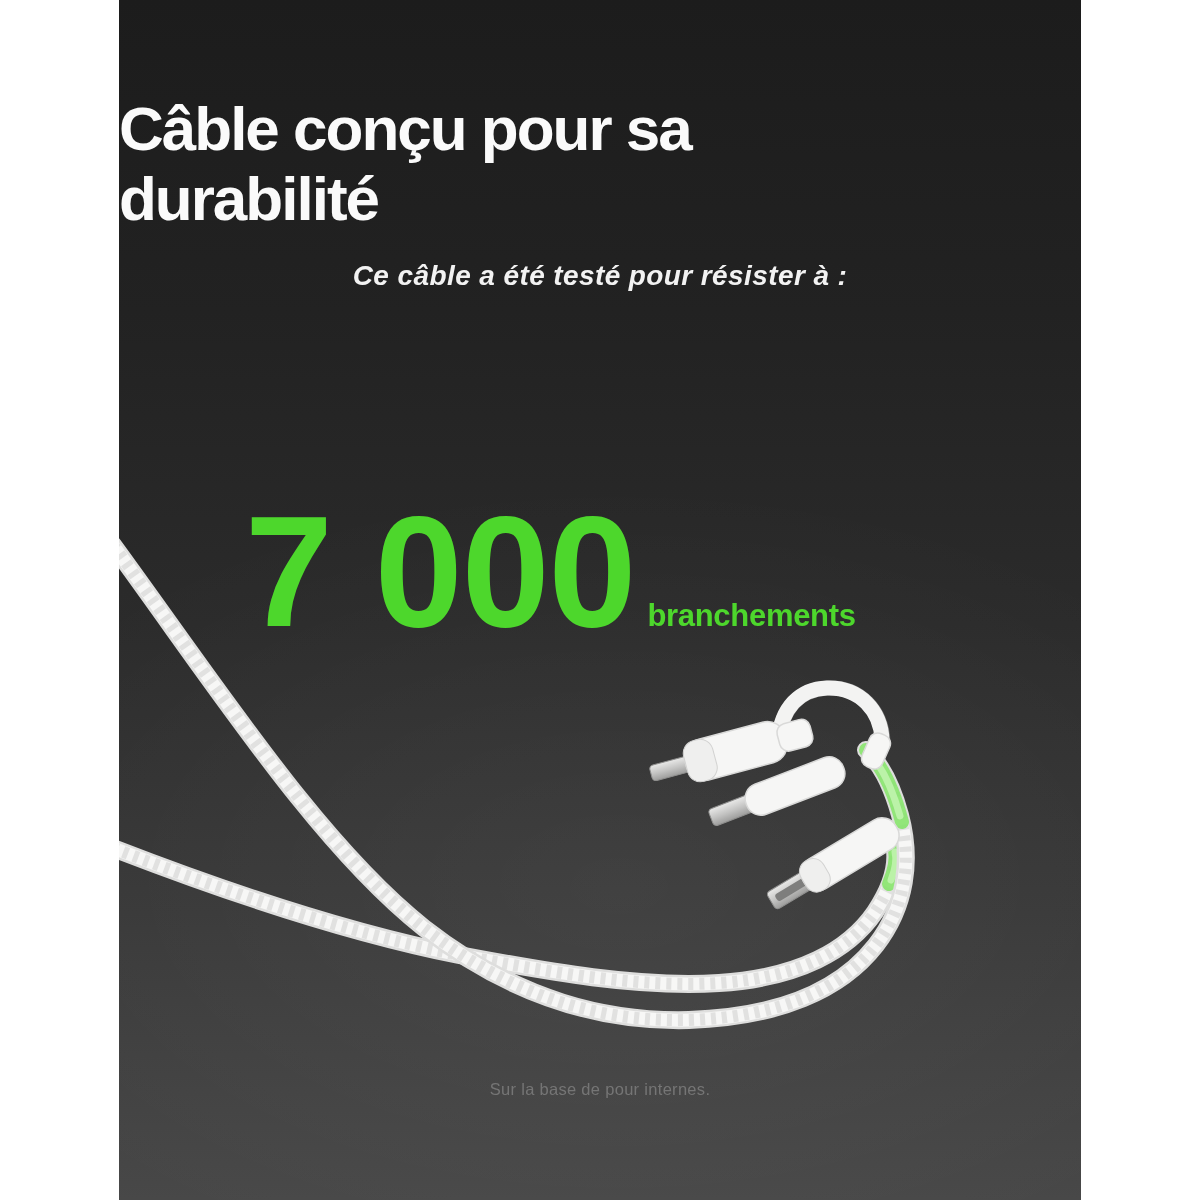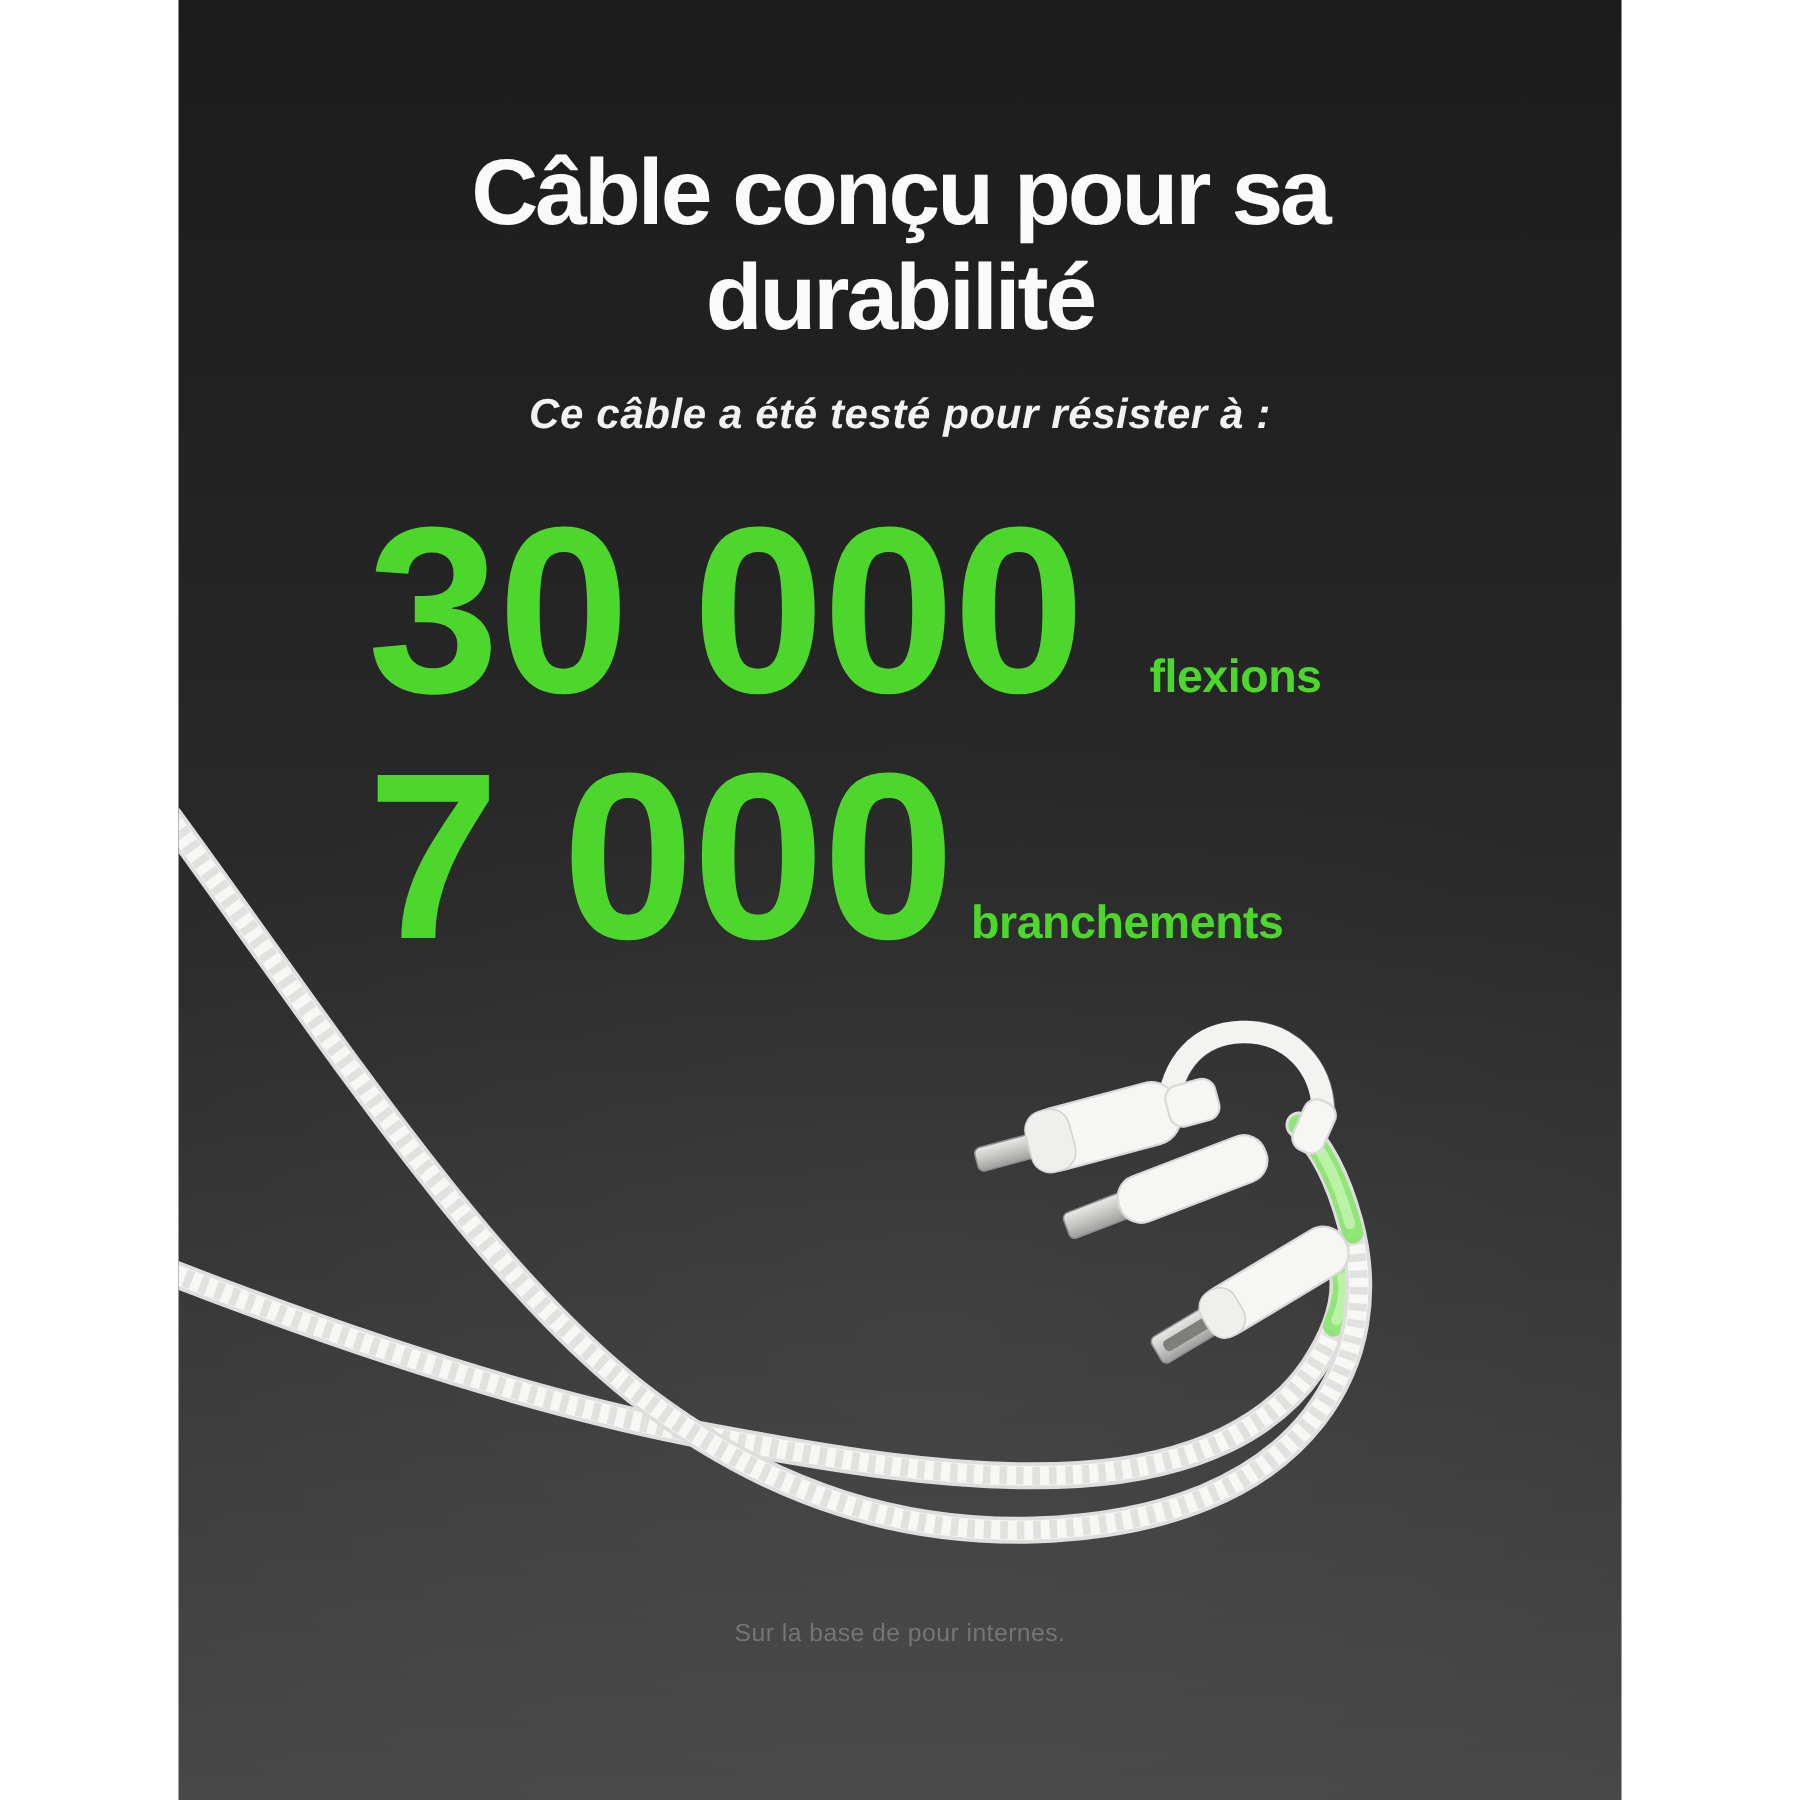--- a/index.html
+++ b/index.html
@@ -14,21 +14,21 @@
   .side-margin.right{right:0;width:119px;}
   .panel{
     position:absolute;left:119px;top:0;width:962px;height:1200px;
     background:
       radial-gradient(ellipse 120% 55% at 52% 74%, rgba(255,255,255,0.05), rgba(255,255,255,0) 62%),
       linear-gradient(180deg,#1c1c1c 0%,#222222 26%,#2b2b2b 52%,#383838 76%,#484848 100%);
     overflow:hidden;
   }
   .headline{
     position:absolute;top:94px;left:0;width:100%;
-    text-align:center;color:#fafafa;font-weight:700;
+    color:#fafafa;font-weight:700;
     font-size:62px;line-height:1.13;letter-spacing:-2px;
   }
   .subtitle{
     position:absolute;top:260px;left:0;width:100%;
     text-align:center;color:#f2f2f2;font-weight:600;
     font-size:28px;letter-spacing:0.4px;font-style:italic;
   }
   .stat-row{
     position:absolute;left:126px;white-space:nowrap;
   }
@@ -136,23 +136,20 @@
       </g>
     </svg>
 
     <div class="headline">
       <div>Câble conçu pour sa</div>
       <div>durabilité</div>
     </div>
 
     <div class="subtitle">Ce câble a été testé pour résister à :</div>
 
-    <div class="stat-row row1">
-      <span class="stat-value">30 000</span><span class="stat-unit">flexions</span>
-    </div>
     <div class="stat-row row2">
       <span class="stat-value">7 000</span><span class="stat-unit">branchements</span>
     </div>
 
     <div class="footnote">Sur la base de pour internes.</div>
 
   </div>
 </div>
 
 </body></html>

